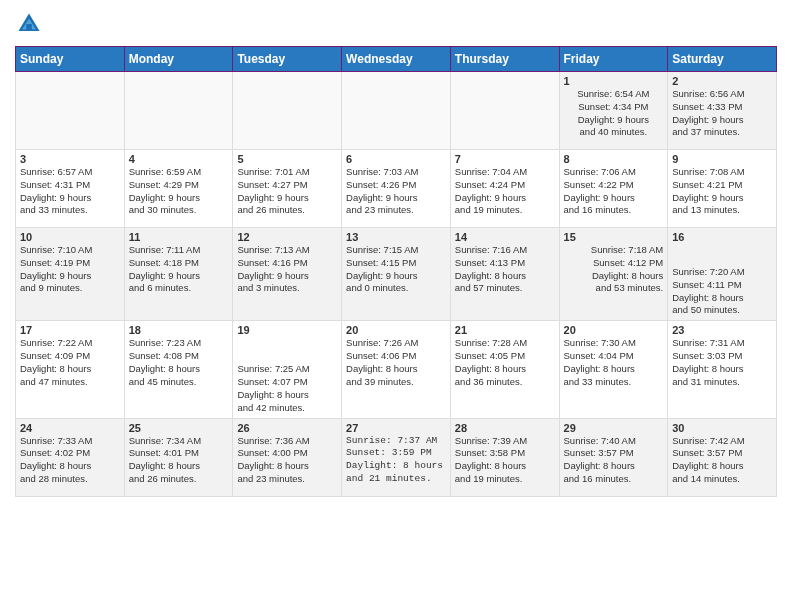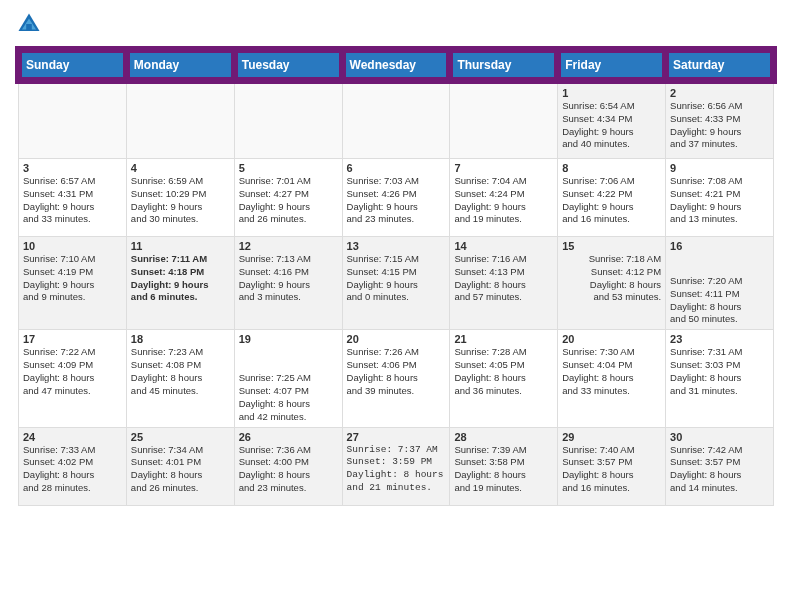--- a/index.html
+++ b/index.html
@@ -61,21 +61,21 @@
       border-collapse: collapse;
       table-layout: fixed;
     }
     th {
       background-color: #2979c0;
       color: white;
       font-size: 12px;
       font-weight: bold;
       padding: 5px 4px;
       text-align: left;
-      border: 7px solid #701a75;
+      border: 1px solid #701a75;
     }
     td {
       border: 1px solid #ddd;
       vertical-align: top;
       padding: 3px 4px;
       font-size: 10px;
       color: #333;
       height: 78px;
       background: #fff;
     }
@@ -133,21 +133,21 @@
     </thead>
     <tbody id="calendar-body">
     <tr>
           <td class="empty"></td>
           <td class="empty"></td>
           <td class="empty"></td>
           <td class="empty"></td>
           <td class="empty"></td>
           <td class="shaded">
             <span class="day-num">1</span>
-            <div class="day-info" style="white-space: pre-line;">Sunrise: 6:54 AM
+            <div class="day-info" style="white-space: pre-line; text-align: center;">Sunrise: 6:54 AM
 Sunset: 4:34 PM
 Daylight: 9 hours
 and 40 minutes.</div>
           </td>
           <td class="shaded">
             <span class="day-num">2</span>
             <div class="day-info" style="white-space: pre-line;">Sunrise: 6:56 AM
 Sunset: 4:33 PM
 Daylight: 9 hours
 and 37 minutes.</div>
@@ -157,21 +157,21 @@
           <td>
             <span class="day-num">3</span>
             <div class="day-info" style="white-space: pre-line;">Sunrise: 6:57 AM
 Sunset: 4:31 PM
 Daylight: 9 hours
 and 33 minutes.</div>
           </td>
           <td>
             <span class="day-num">4</span>
             <div class="day-info" style="white-space: pre-line;">Sunrise: 6:59 AM
-Sunset: 10:29 PM
+Sunset: 4:29 PM
 Daylight: 9 hours
 and 30 minutes.</div>
           </td>
           <td>
             <span class="day-num">5</span>
             <div class="day-info" style="white-space: pre-line;">Sunrise: 7:01 AM
 Sunset: 4:27 PM
 Daylight: 9 hours
 and 26 minutes.</div>
           </td>
@@ -207,21 +207,21 @@
         <tr>
           <td class="shaded">
             <span class="day-num">10</span>
             <div class="day-info" style="white-space: pre-line;">Sunrise: 7:10 AM
 Sunset: 4:19 PM
 Daylight: 9 hours
 and 9 minutes.</div>
           </td>
           <td class="shaded">
             <span class="day-num">11</span>
-            <div class="day-info" style="white-space: pre-line; font-weight: bold;">Sunrise: 7:11 AM
+            <div class="day-info" style="white-space: pre-line;">Sunrise: 7:11 AM
 Sunset: 4:18 PM
 Daylight: 9 hours
 and 6 minutes.</div>
           </td>
           <td class="shaded">
             <span class="day-num">12</span>
             <div class="day-info" style="white-space: pre-line;">Sunrise: 7:13 AM
 Sunset: 4:16 PM
 Daylight: 9 hours
 and 3 minutes.</div>

